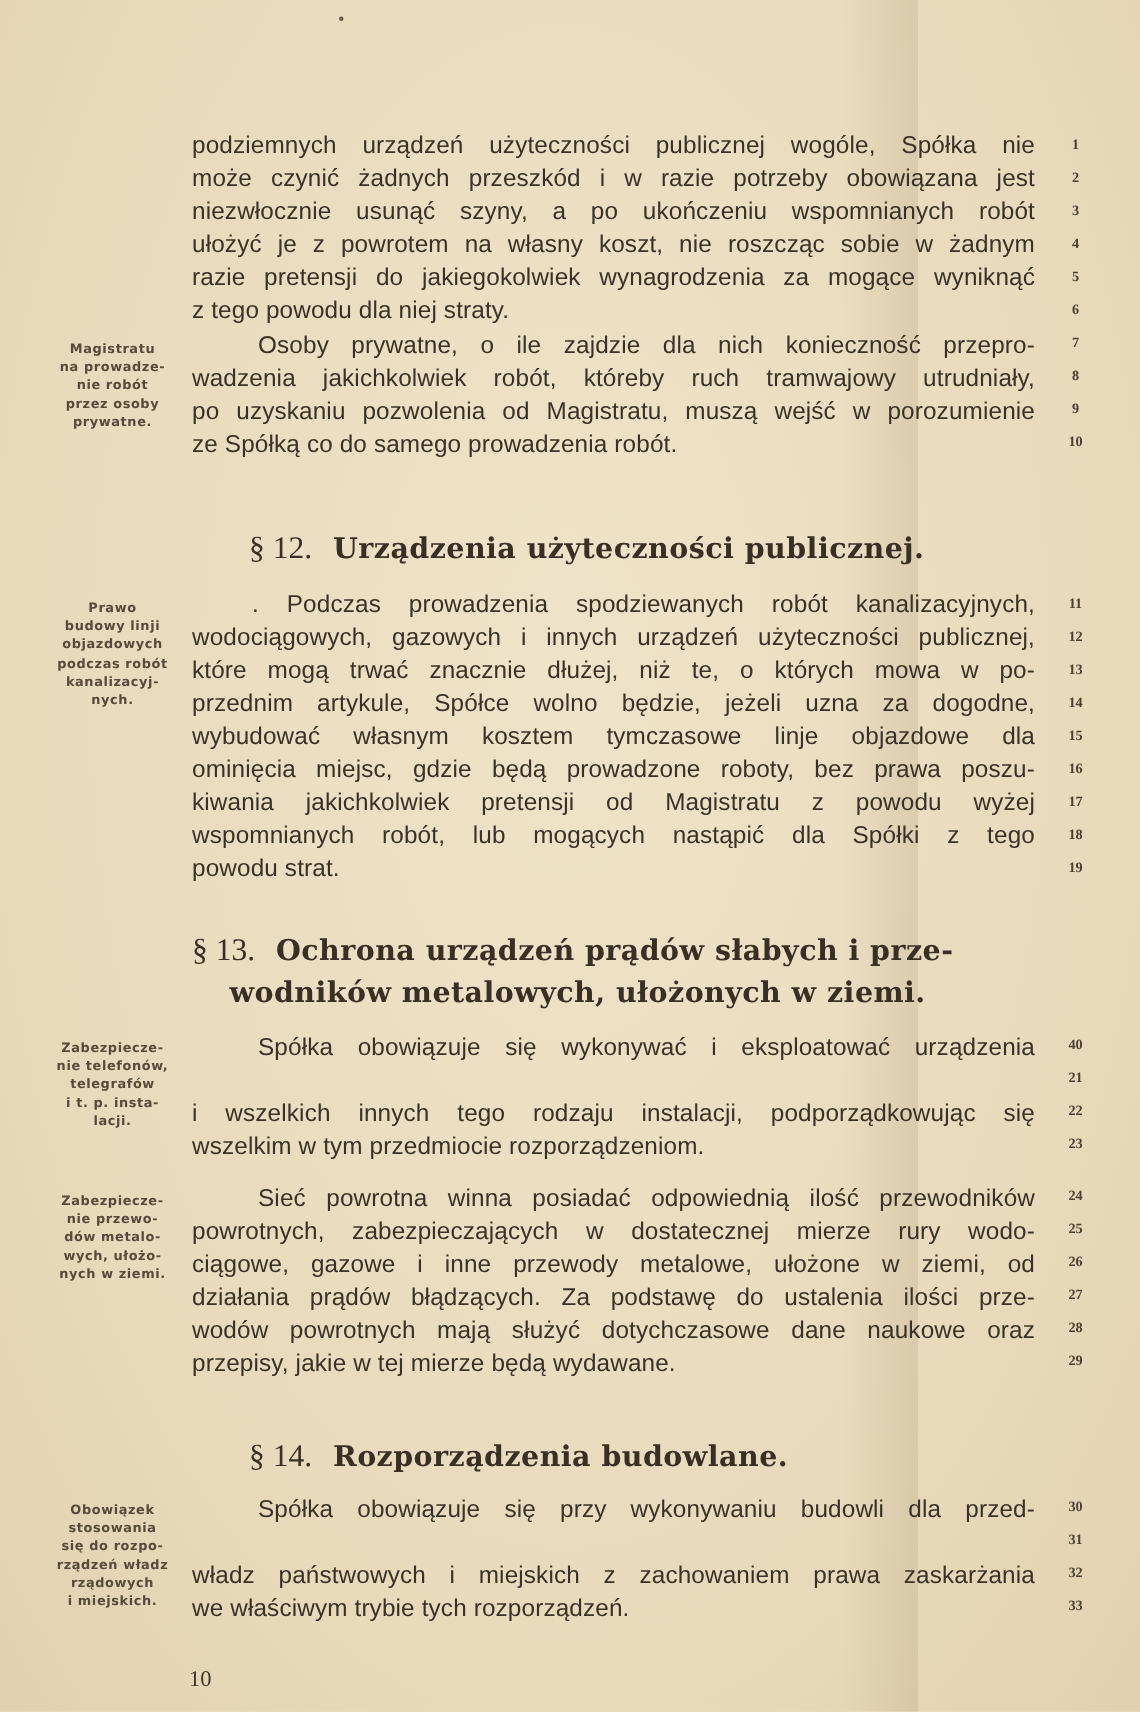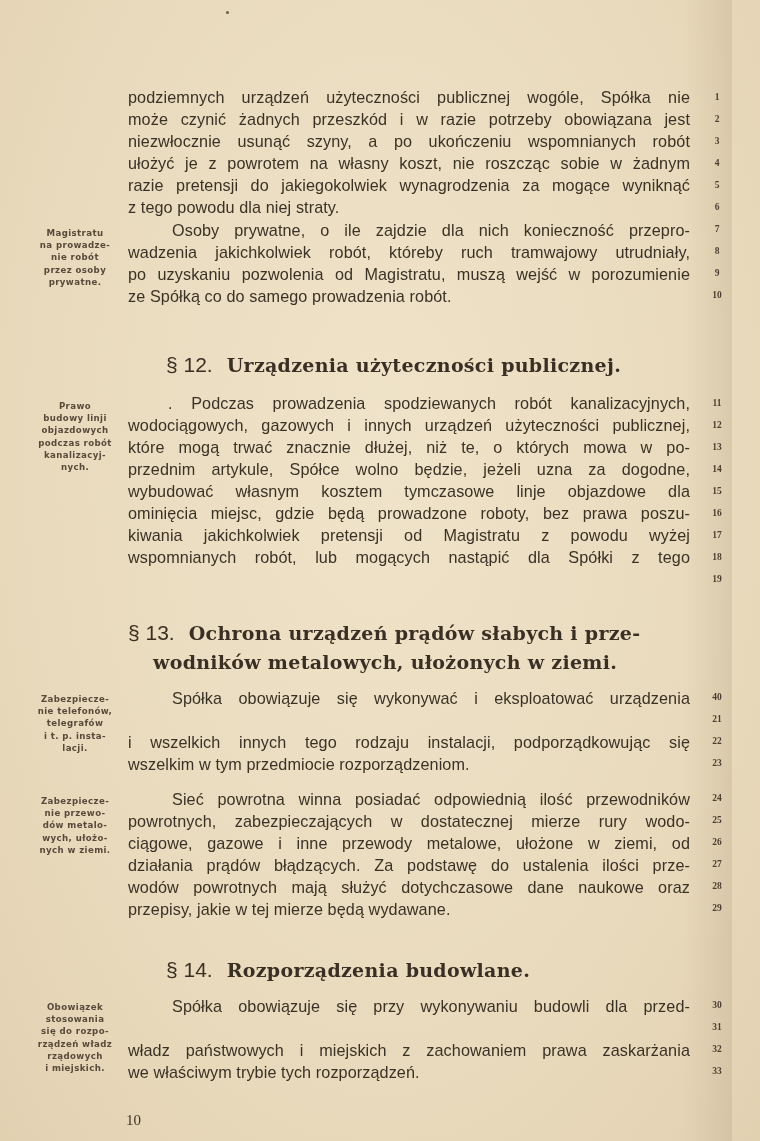--- a/index.html
+++ b/index.html
@@ -4,21 +4,21 @@
 <style>
   html, body { margin: 0; padding: 0; }
   body {
     width: 760px; height: 1141px; overflow: hidden;
     background: #eadcc0;
     background-image: radial-gradient(ellipse at 50% 40%, #efe3c9 0%, #e8d9bb 70%, #e2d1b1 100%);
     font-family: "Liberation Sans", "DejaVu Sans", sans-serif;
     color: #3d3428;
     position: relative;
   }
-  .page { position: absolute; left: 0; top: 0; width: 732px; height: 1141px; }
+  .page { position: absolute; left: 0; top: 0; width: 612px; height: 1141px; }
   .dot { position: absolute; left: 226px; top: 11px; width: 3px; height: 3px; border-radius: 50%; background: #6a5e50; }
   .fold { position: absolute; right: 0; top: 0; width: 50px; height: 1141px;
     background: linear-gradient(90deg, rgba(0,0,0,0) 0%, rgba(120,100,70,0.08) 60%, rgba(150,130,100,0.18) 100%); }
 
   .body-line {
     position: absolute; left: 128px; width: 562px;
     font-size: 16.2px; line-height: 21.8px; height: 22px;
     white-space: nowrap; text-align: justify; text-align-last: justify;
     letter-spacing: 0.1px; color: #3a3226;
   }
@@ -37,21 +37,21 @@
     font-size: 8.6px; line-height: 12.2px; font-weight: bold;
     color: #574a3b; letter-spacing: 0.4px;
   }
   .margin-note div { white-space: nowrap; }
 
   .heading {
     position: absolute; white-space: nowrap;
     font-size: 21px; color: #3a2f24;
   }
   .heading .sect {
-    font-family: Liberation Sans, sans-serif;
+    font-family: Liberation Serif, serif;
     font-weight: normal; font-size: 21px; margin-right: 14px;
   }
   .heading .htitle {
     font-family: "DejaVu Serif", serif;
     font-weight: bold; font-size: 19px; letter-spacing: 0.3px;
   }
   .page-number {
     position: absolute; left: 126px; top: 1112px;
     font-family: "Liberation Serif", serif; font-size: 15px; color: #3e3428;
   }
@@ -105,20 +105,21 @@
     <div>nych.</div>
   </div>
   <div class="body-line indent" style="top:393px; padding-left:40px; width:522px">. Podczas prowadzenia spodziewanych robót kanalizacyjnych,</div>
   <div class="body-line" style="top:415px">wodociągowych, gazowych i innych urządzeń użyteczności publicznej,</div>
   <div class="body-line" style="top:437px">które mogą trwać znacznie dłużej, niż te, o których mowa w po-</div>
   <div class="body-line" style="top:459px">przednim artykule, Spółce wolno będzie, jeżeli uzna za dogodne,</div>
   <div class="body-line" style="top:481px">wybudować własnym kosztem tymczasowe linje objazdowe dla</div>
   <div class="body-line" style="top:525px">kiwania jakichkolwiek pretensji od Magistratu z powodu wyżej</div>
   <div class="body-line" style="top:503px">ominięcia miejsc, gdzie będą prowadzone roboty, bez prawa poszu-</div>
   <div class="body-line" style="top:547px">wspomnianych robót, lub mogących nastąpić dla Spółki z tego</div>
+  <div class="body-line last" style="top:569px">powodu strat.</div>
   <div class="lnum" style="top:398px">11</div>
   <div class="lnum" style="top:420px">12</div>
   <div class="lnum" style="top:442px">13</div>
   <div class="lnum" style="top:464px">14</div>
   <div class="lnum" style="top:486px">15</div>
   <div class="lnum" style="top:508px">16</div>
   <div class="lnum" style="top:530px">17</div>
   <div class="lnum" style="top:552px">18</div>
   <div class="lnum" style="top:574px">19</div>
 

